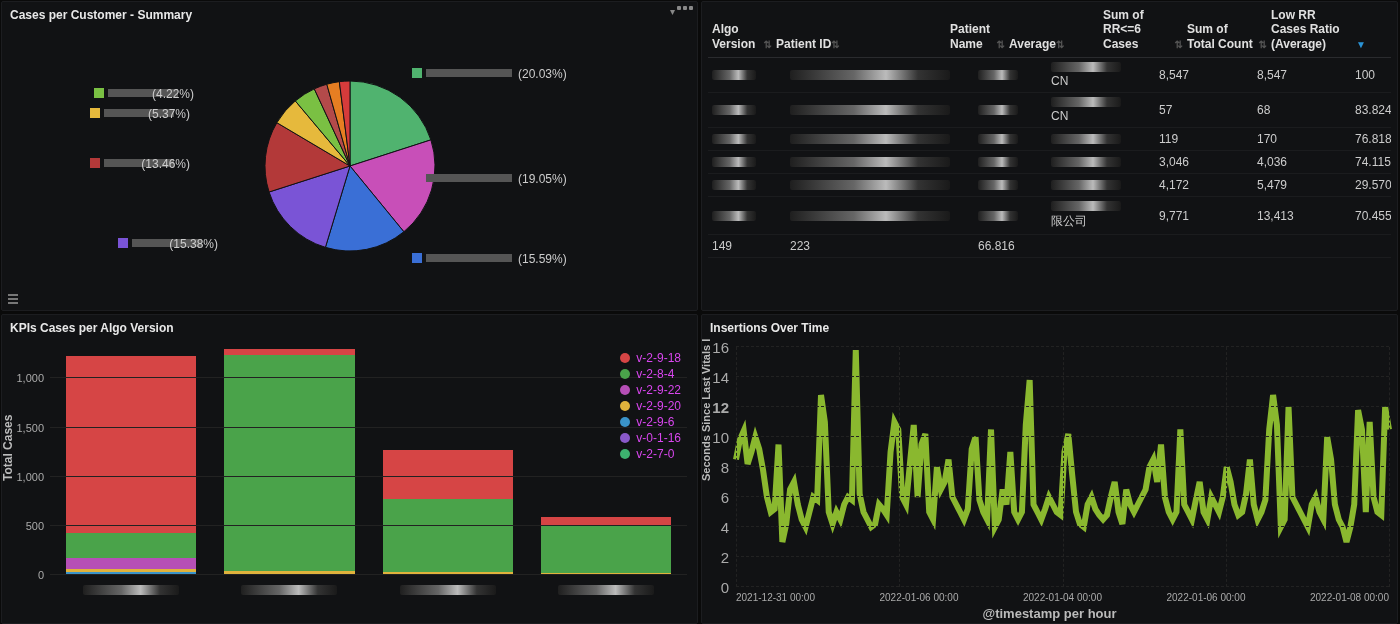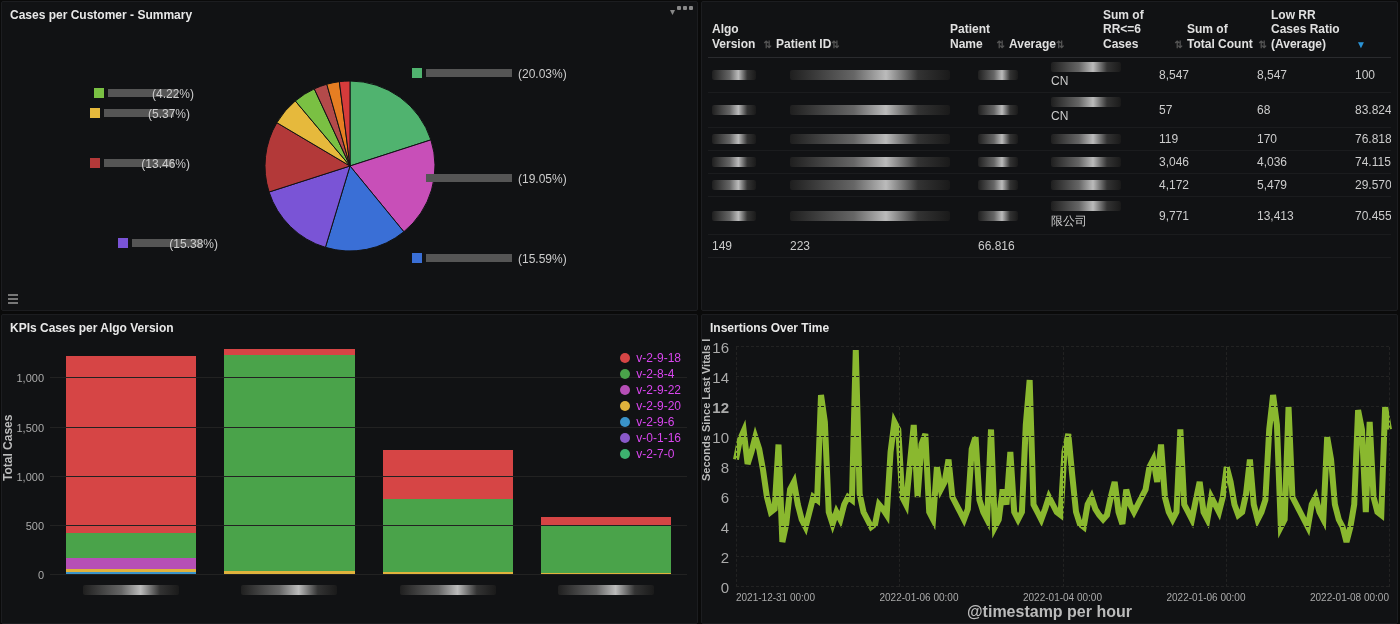--- a/index.html
+++ b/index.html
@@ -76,21 +76,21 @@
 .seg { width:100%; }
 .bar-tick { position:absolute; bottom:-20px; left:50%; transform:translateX(-50%); }
 .bar-tick .redact { width: 96px; height: 10px; }
 .legend { position:absolute; right: 16px; top: 12px; font-size:12px; }
 .legend .item { display:flex; align-items:center; gap:6px; margin-bottom:2px; color:#d946ef;}
 .legend .sw { width:10px; height:10px; border-radius:5px; }
 
 
 .line-wrap { position:absolute; left:34px; right:8px; top:8px; bottom:36px; }
 .line-ylabel { position:absolute; left:4px; top:50%; transform: translateY(-50%) rotate(-90deg); transform-origin:left center; font-size:11px; font-weight:600; color:#bbb; white-space:nowrap;}
-.line-xlabel { position:absolute; bottom:2px; left:0; right:0; text-align:center; font-size:16px; font-weight:600; color:#bbb; }
+.line-xlabel { position:absolute; bottom:2px; left:0; right:0; text-align:center; font-size:13px; font-weight:600; color:#bbb; }
 .line-yticks { position:absolute; left:0; top:8px; bottom:36px; width:30px; }
 .line-ytick { position:absolute; right:3px; transform:translateY(50%); font-size:15px; color:#aaa; }
 .line-xticks { position:absolute; left:34px; right:8px; bottom:20px; display:flex; justify-content:space-between; font-size:10px; color:#aaa;}
 .lgrid { position:absolute; left:0; right:0; height:0; border-top:1px dashed #222;}
 .vgrid { position:absolute; top:0; bottom:0; width:0; border-left:1px dashed #222;}
 </style>
 </head>
 <body>
 
 <div class="grid">

